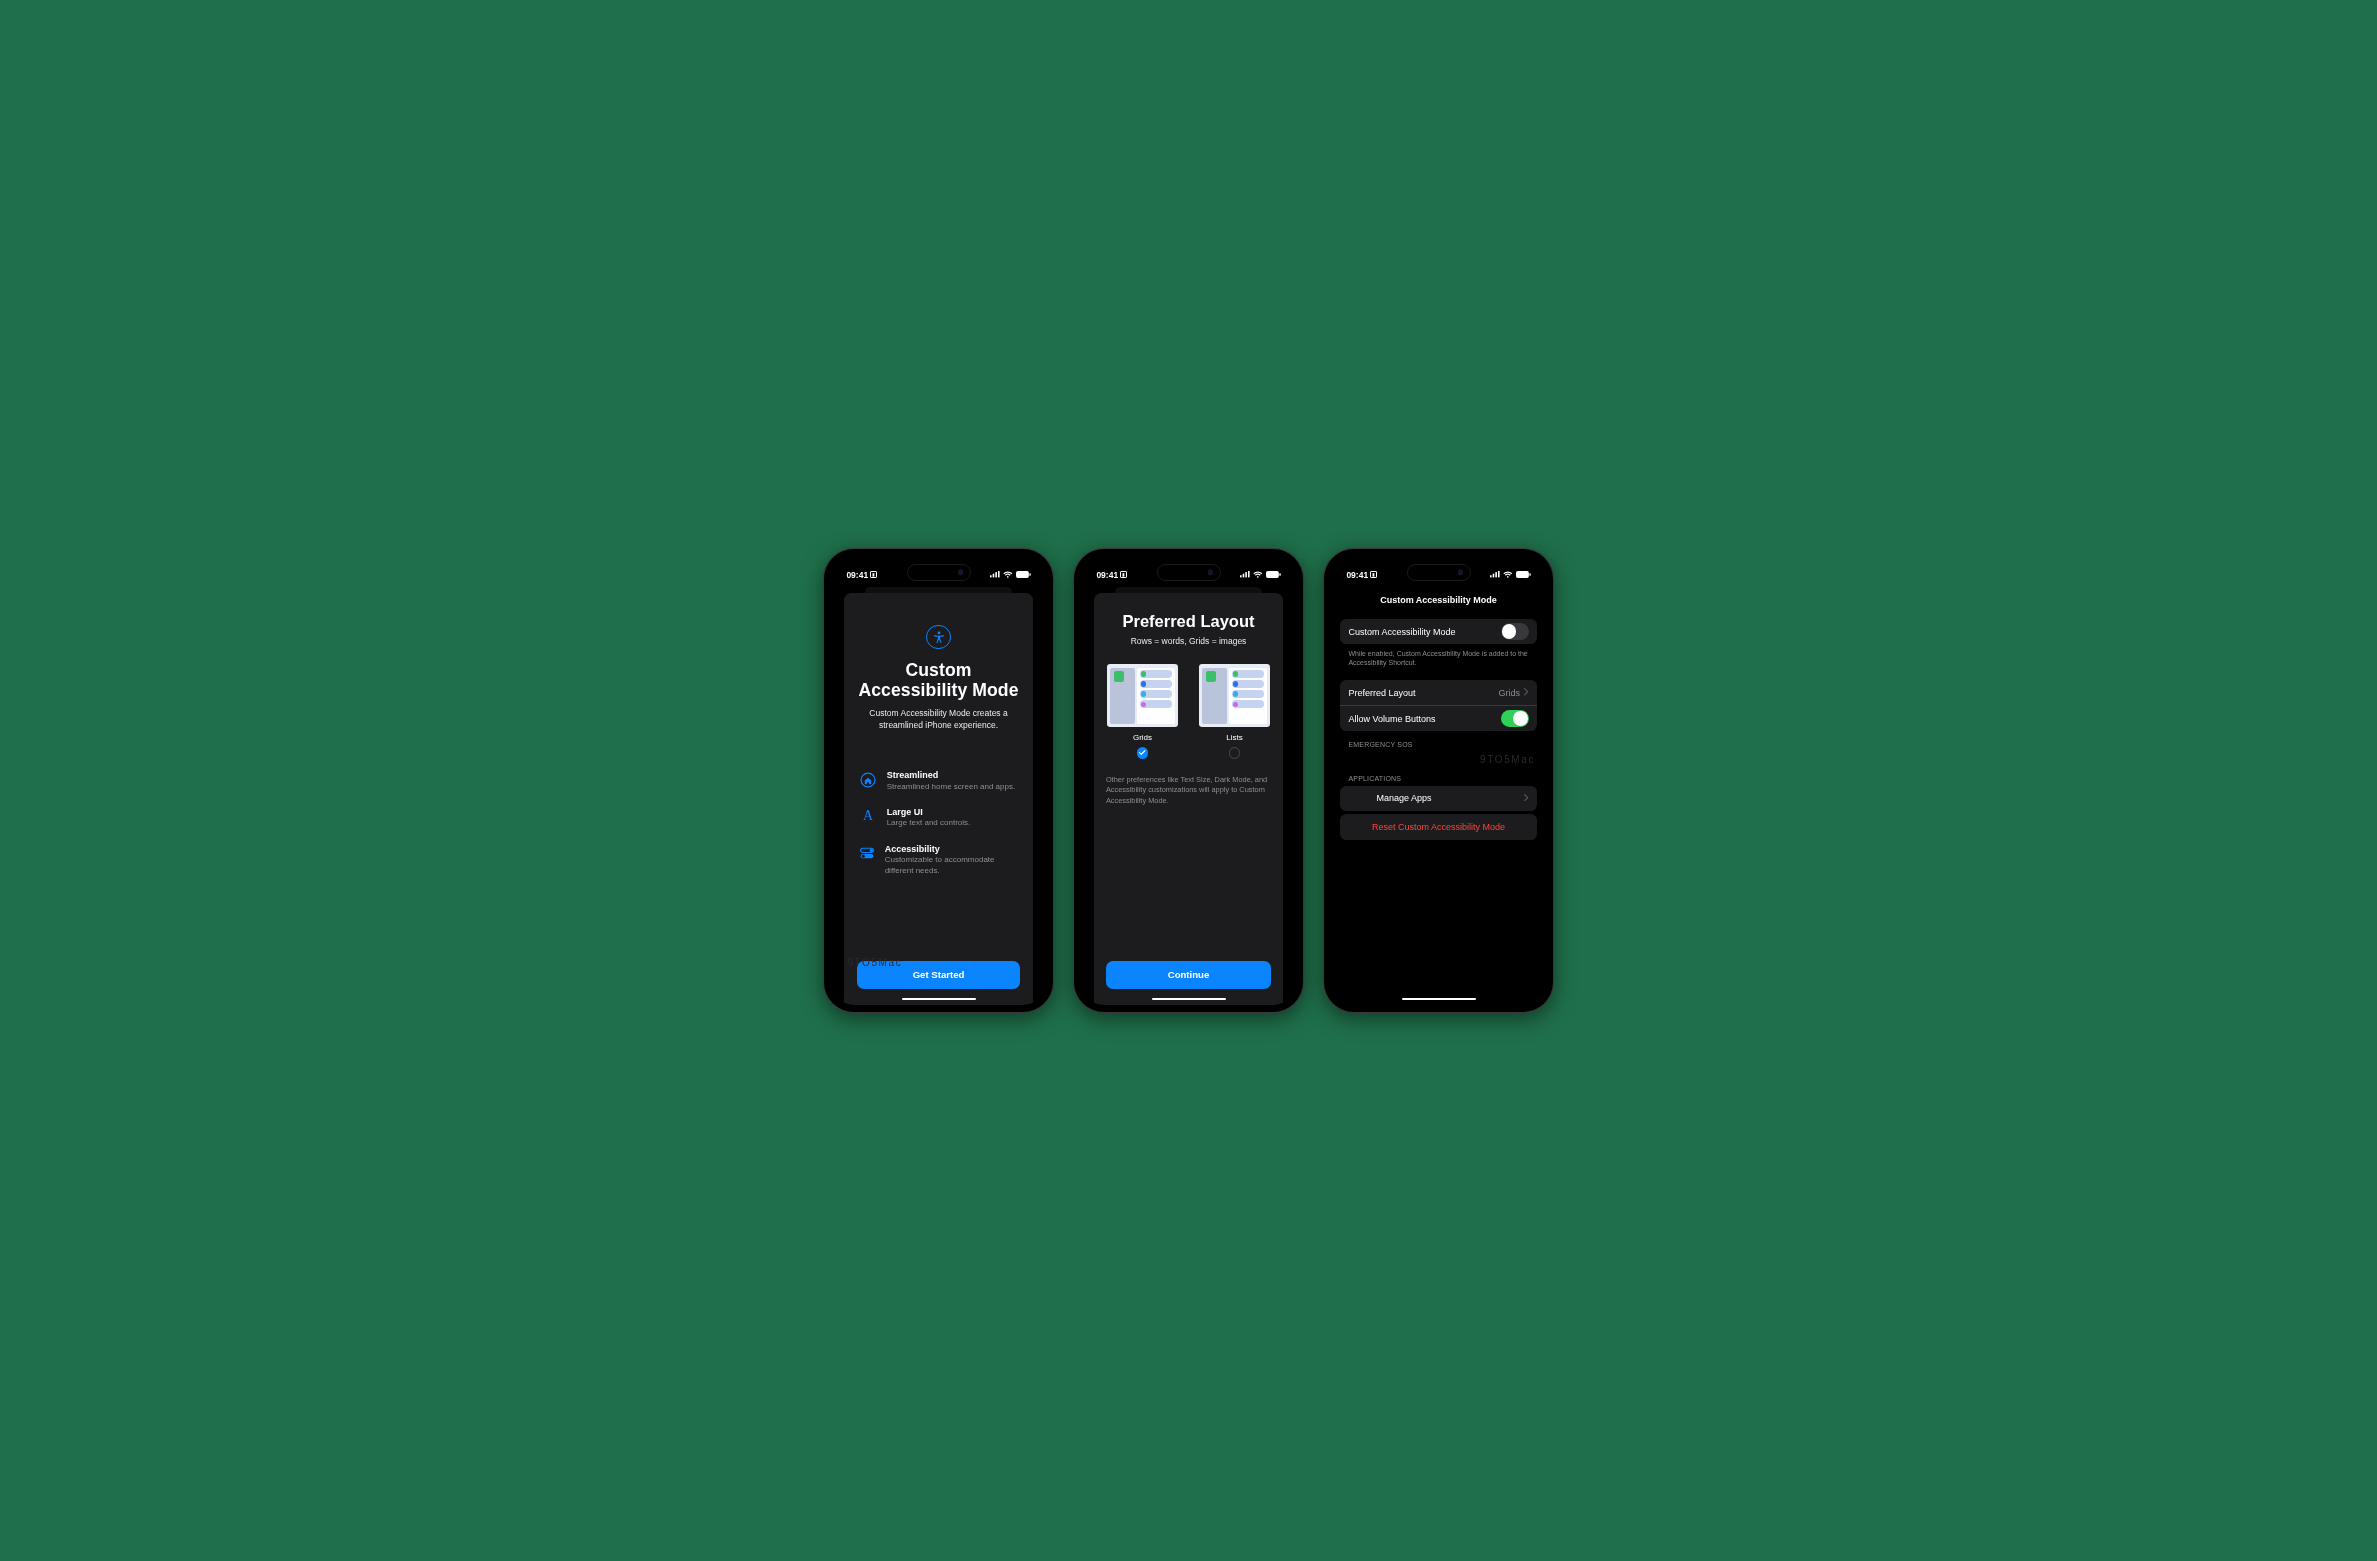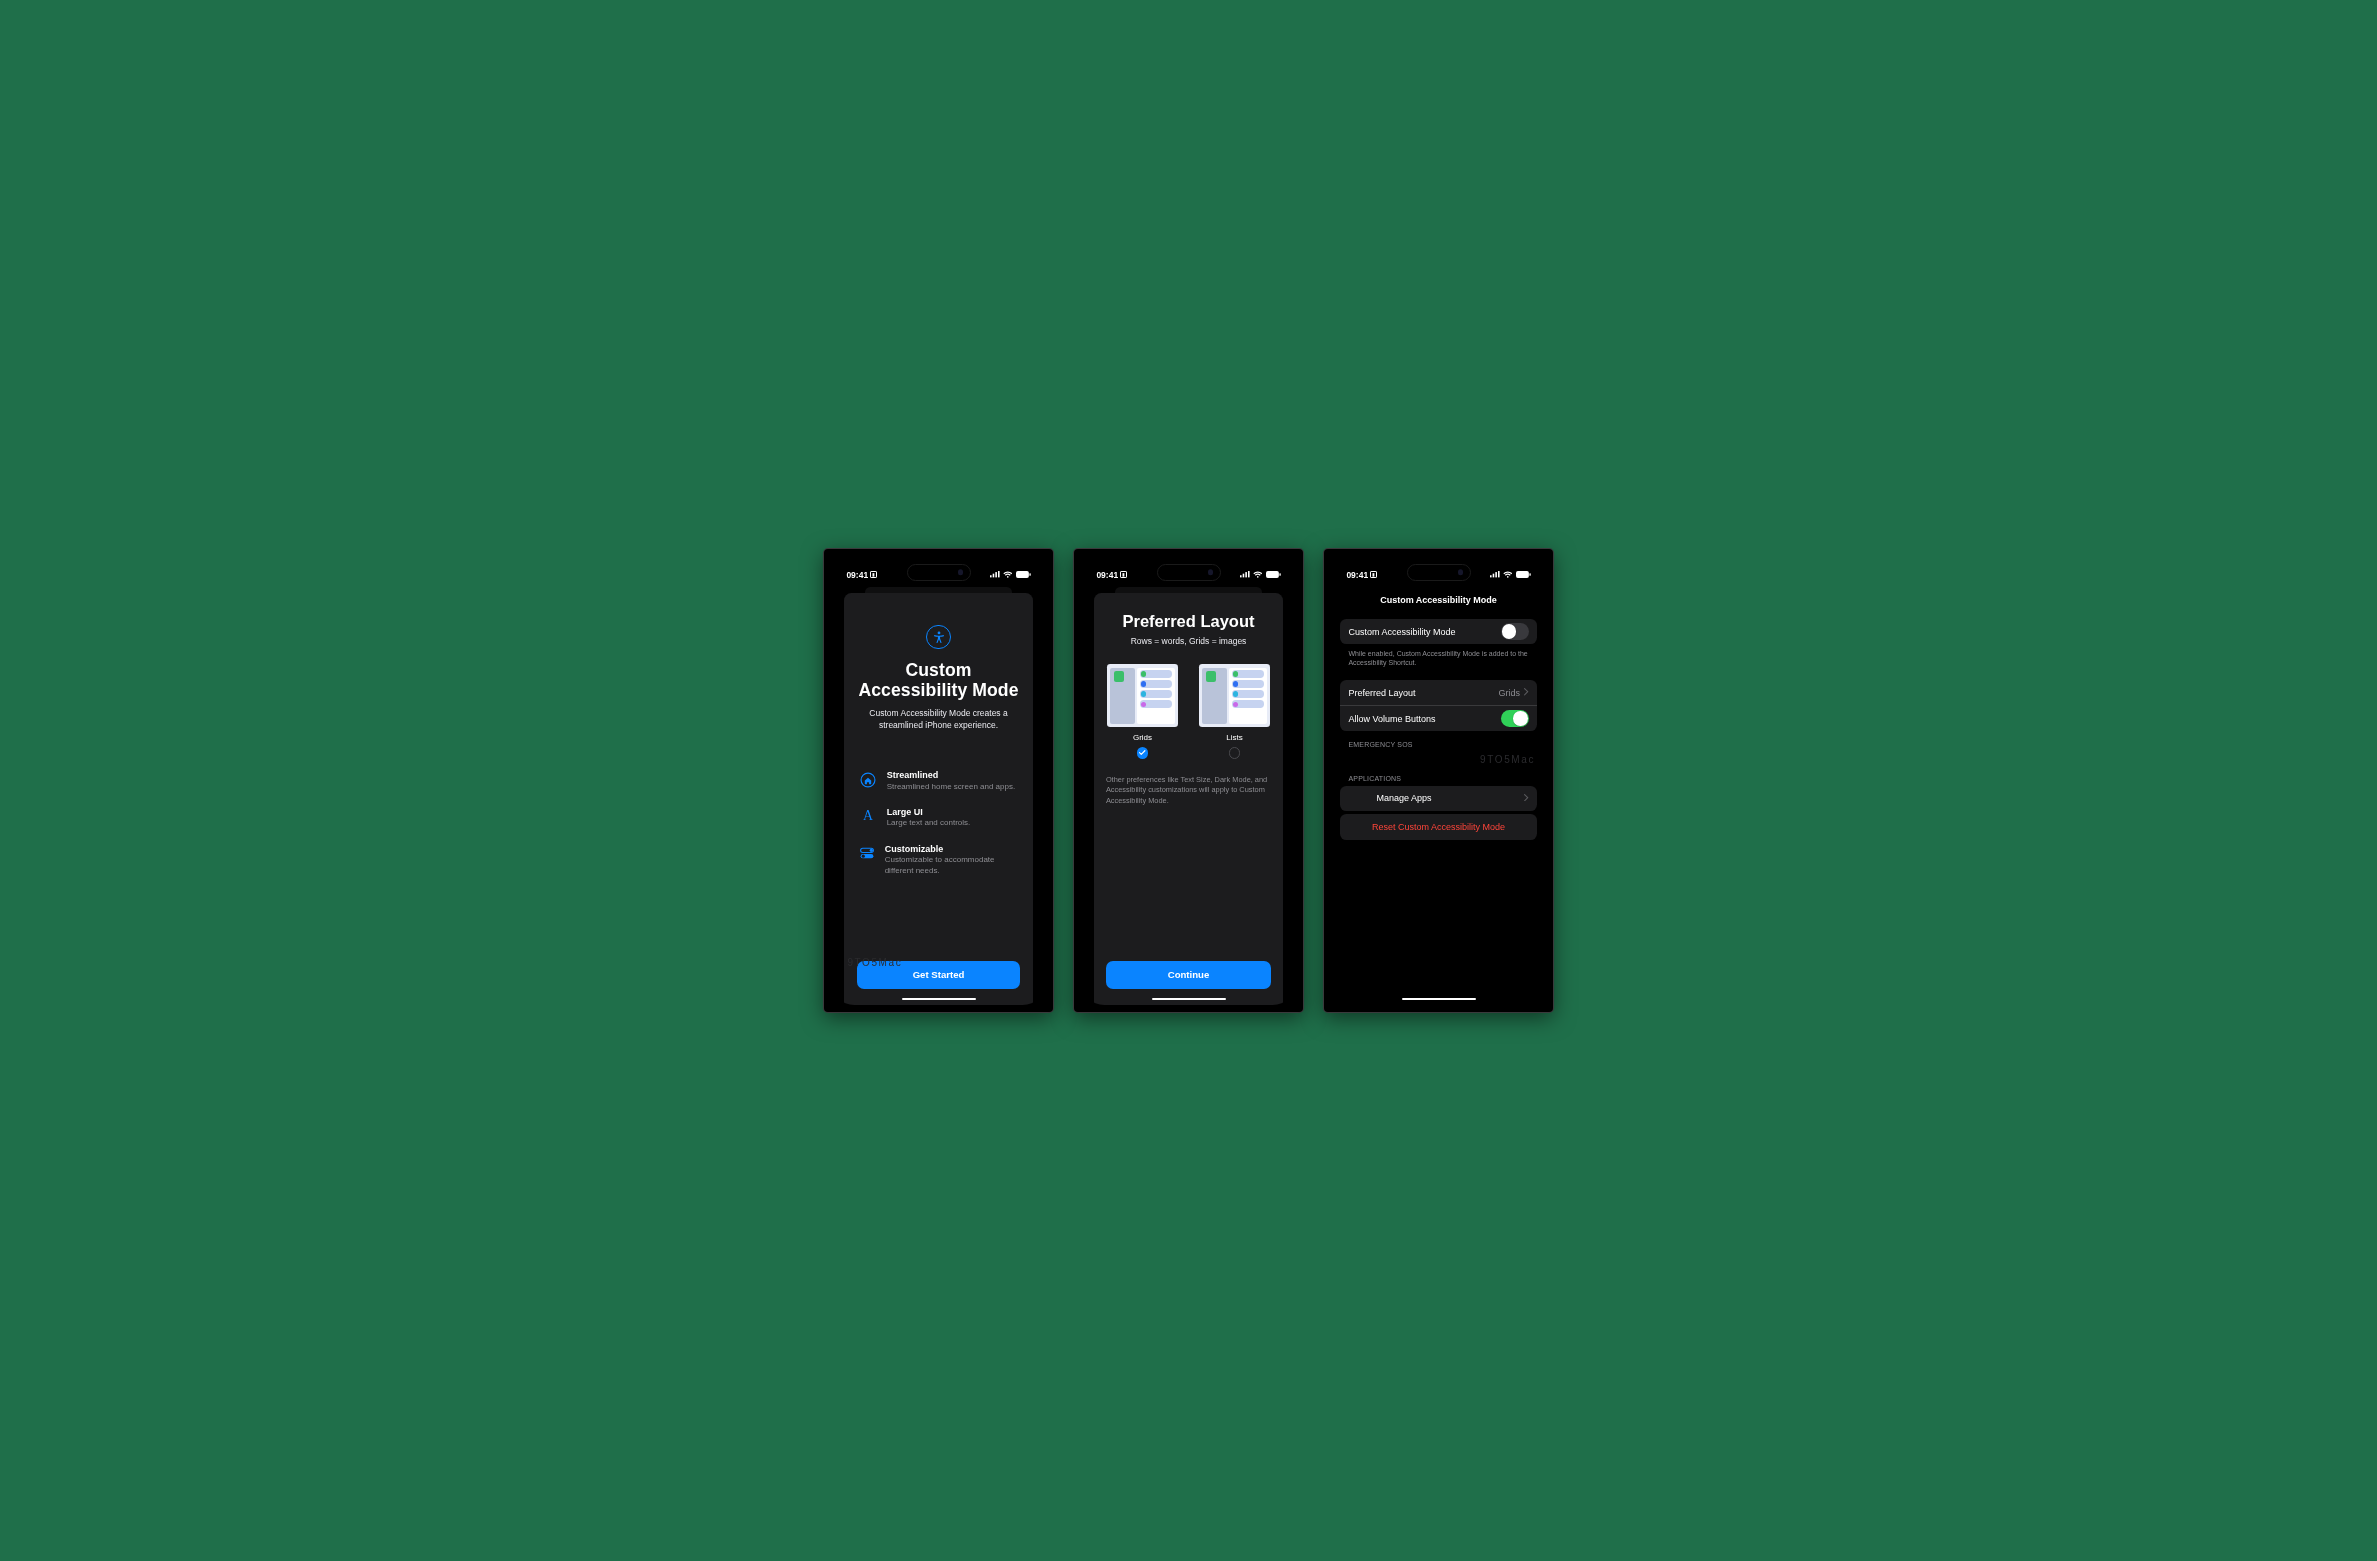--- a/index.html
+++ b/index.html
@@ -15,21 +15,21 @@
   .phones {
     display: flex;
     gap: 21px;
     justify-content: center;
     align-items: flex-start;
   }
   .phone {
     width: 229px;
     height: 463px;
     background: #000;
-    border-radius: 4px;
+    border-radius: 30px;
     padding: 7.4px;
     position: relative;
     box-shadow: 0 0 0 1.1px #3a3a3c, 0 5.3px 21px rgba(0,0,0,.5);
   }
   .screen {
     width: 100%;
     height: 100%;
     background: #000;
     border-radius: 23.4px;
     overflow: hidden;
@@ -207,21 +207,21 @@
             <div class="feature">
               <div class="feature-icon">
                 <svg width="16" height="16" viewBox="0 0 30 30">
                     <rect x="3" y="6" width="24" height="8" rx="4" fill="none" stroke="#0a84ff" stroke-width="2"></rect>
                     <circle cx="23" cy="10" r="3" fill="#0a84ff"></circle>
                     <rect x="3" y="17" width="24" height="8" rx="4" fill="#0a84ff"></rect>
                     <circle cx="8" cy="21" r="3" fill="#1c1c1e"></circle>
                   </svg>
               </div>
               <div>
-                <div class="feature-title">Customizable</div>
+                <div class="feature-title">Accessibility</div>
                 <div class="feature-desc">Customizable to accommodate different needs.</div>
               </div>
             </div>
           </div>
           <div class="watermark" style="left:3.2px; bottom:37px;">9TO5Mac</div>
           <div class="primary-btn">Get Started</div>
         </div>
       </div>
       <div class="home-indicator"></div>
     </div>

